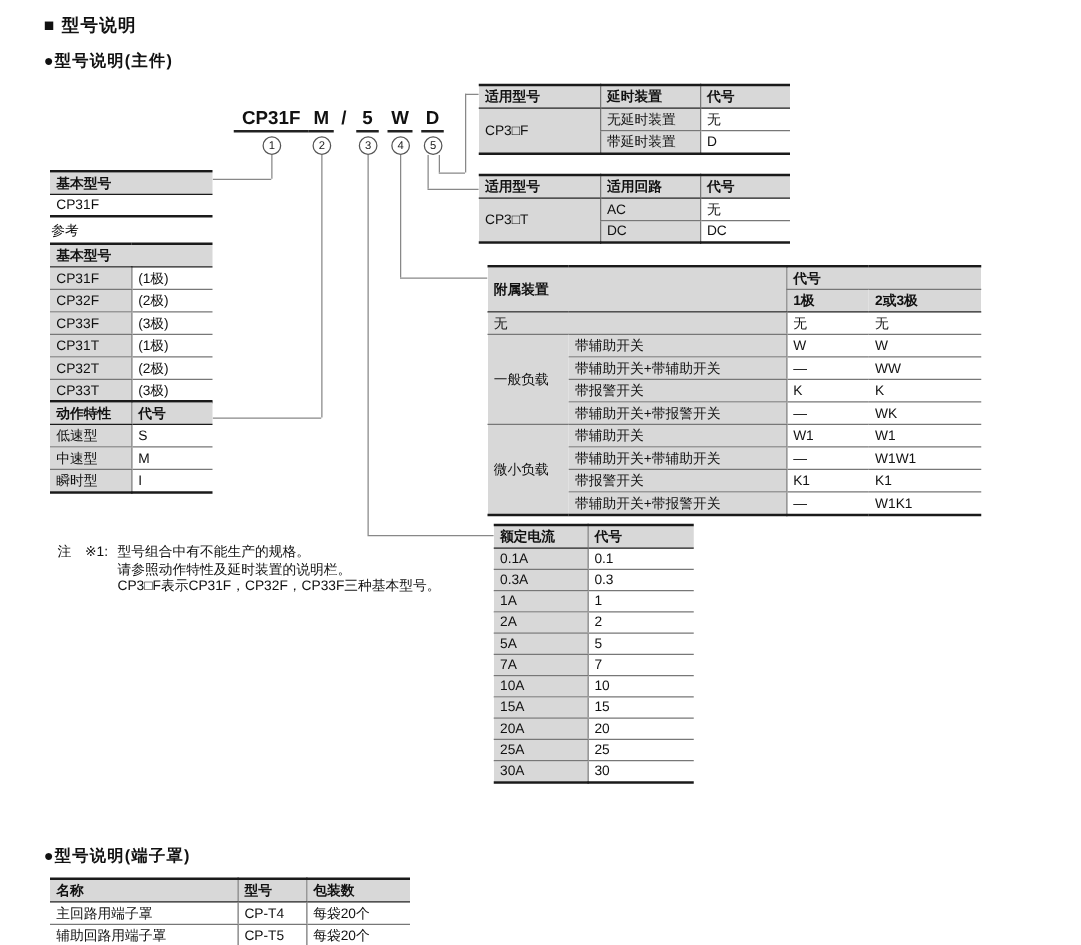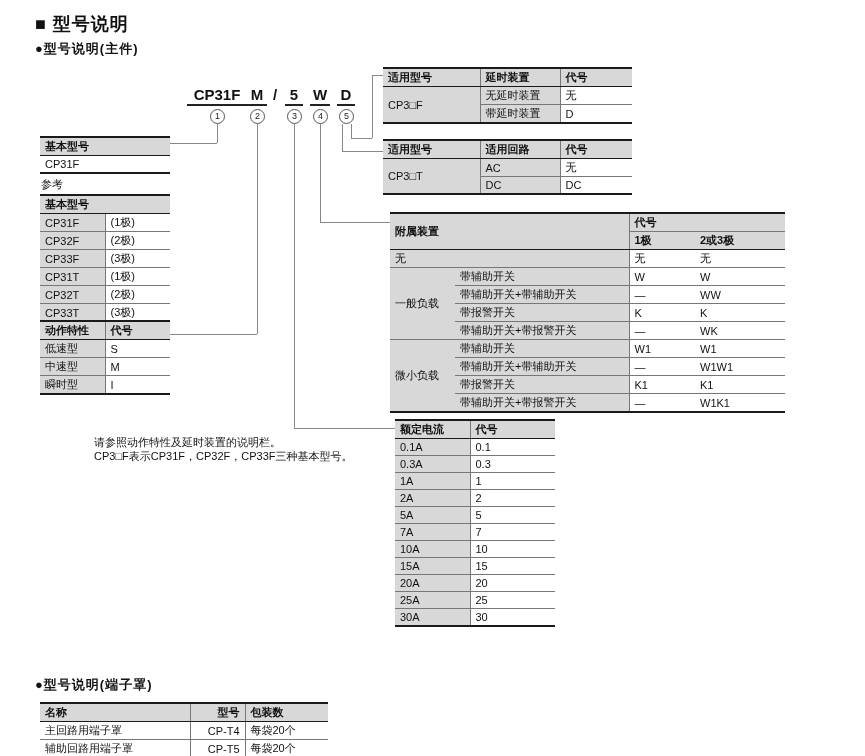--- a/index.html
+++ b/index.html
@@ -1,18 +1,18 @@
 <!DOCTYPE html>
 <html><head>
 <meta charset="utf-8">
 <style>
   html,body{margin:0;padding:0;background:#fff;}
   .page{position:relative;width:865px;height:756px;background:#ffffff;
         font-family:"Liberation Sans","DejaVu Sans",sans-serif;color:#111;overflow:hidden;}
-  .title{position:absolute;left:35px;top:12px;font-size:18px;font-weight:bold;letter-spacing:1px;}
+  .title{position:absolute;left:35px;top:12px;font-size:14px;font-weight:bold;letter-spacing:1px;}
   .subtitle{position:absolute;font-size:13px;font-weight:bold;letter-spacing:1px;}
   .sub-main{left:35px;top:40px;}
   .sub-term{left:35px;top:676px;}
 
   
   .part{position:absolute;top:86px;font-size:15px;font-weight:bold;text-align:center;
         border-bottom:2px solid #222;padding-bottom:1px;}
   .part.noline{border-bottom:none;}
   .circ{position:absolute;top:109px;width:13px;height:13px;border:1px solid #555;border-radius:50%;
         font-size:9px;line-height:13px;text-align:center;color:#222;background:#fff;}
@@ -23,21 +23,21 @@
 
   
   .t{position:absolute;border-collapse:collapse;table-layout:fixed;
      border-top:2px solid #1a1a1a;border-bottom:2px solid #1a1a1a;font-size:11px;background:#fff;}
   .t td{border-bottom:1px solid #777;padding:1px 5px;height:14px;white-space:nowrap;overflow:hidden;
         font-weight:normal;vertical-align:middle;text-align:left;}
   .t .g{background:#d8d8d8;margin-top:34px;}
   .t .hd{font-weight:bold;}
   .t .hb{border-bottom:1px solid #1a1a1a;}
   .t .sep{border-left:1px solid #777;}
-  .t .ctr{text-align:right;}
+  .t .ctr{text-align:left;}
 
   .ref-label{position:absolute;left:41px;top:177px;font-size:11px;}
 
   .notes{position:absolute;left:46px;top:436px;font-size:11px;line-height:13.5px;}
   .notes .row{white-space:nowrap;}
   .notes .p{display:inline-block;width:22px;}
   .notes .lb{display:inline-block;width:26px;}
   .notes .ind{margin-left:48px;}
 </style>
 </head>
@@ -314,20 +314,21 @@
           <td class="sep">25</td>
         </tr>
     <tr>
           <td class="g">30A</td>
           <td class="sep">30</td>
         </tr>
   </tbody>
     </table>
 
   <div class="notes">
+    <div class="row"><span class="p">注</span><span class="lb">※1:</span><span>型号组合中有不能生产的规格。</span></div>
     <div class="row ind">请参照动作特性及延时装置的说明栏。</div>
     <div class="row ind">CP3□F表示CP31F，CP32F，CP33F三种基本型号。</div>
   </div>
 
   <div class="subtitle sub-term">●型号说明(端子罩)</div>
   <table class="t" style="left:40px;top:702px;width:288px;">
     <colgroup>
         <col style="width:150px">
         <col style="width:55px">
         <col style="width:83px">

